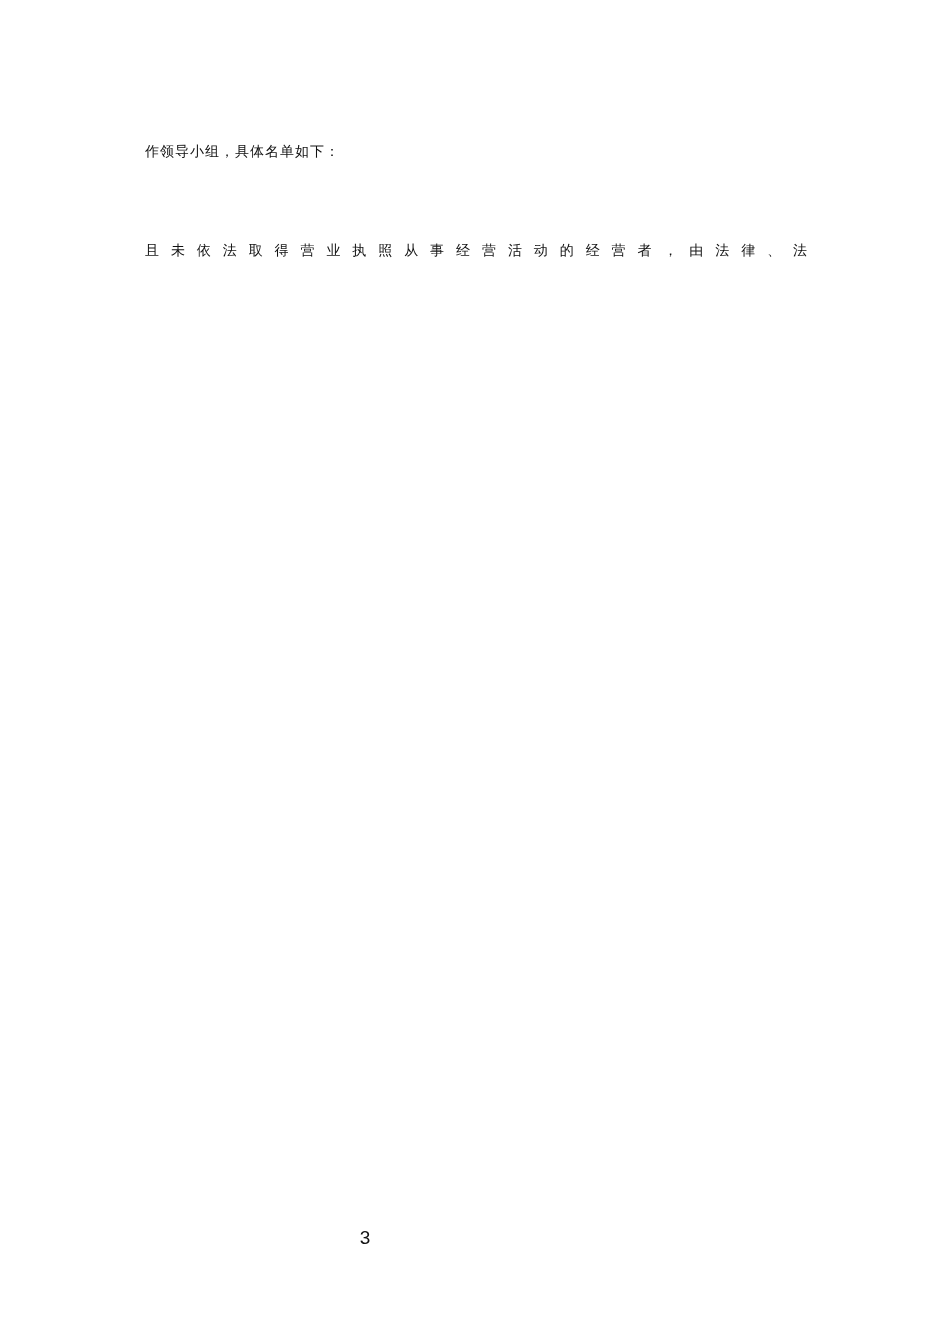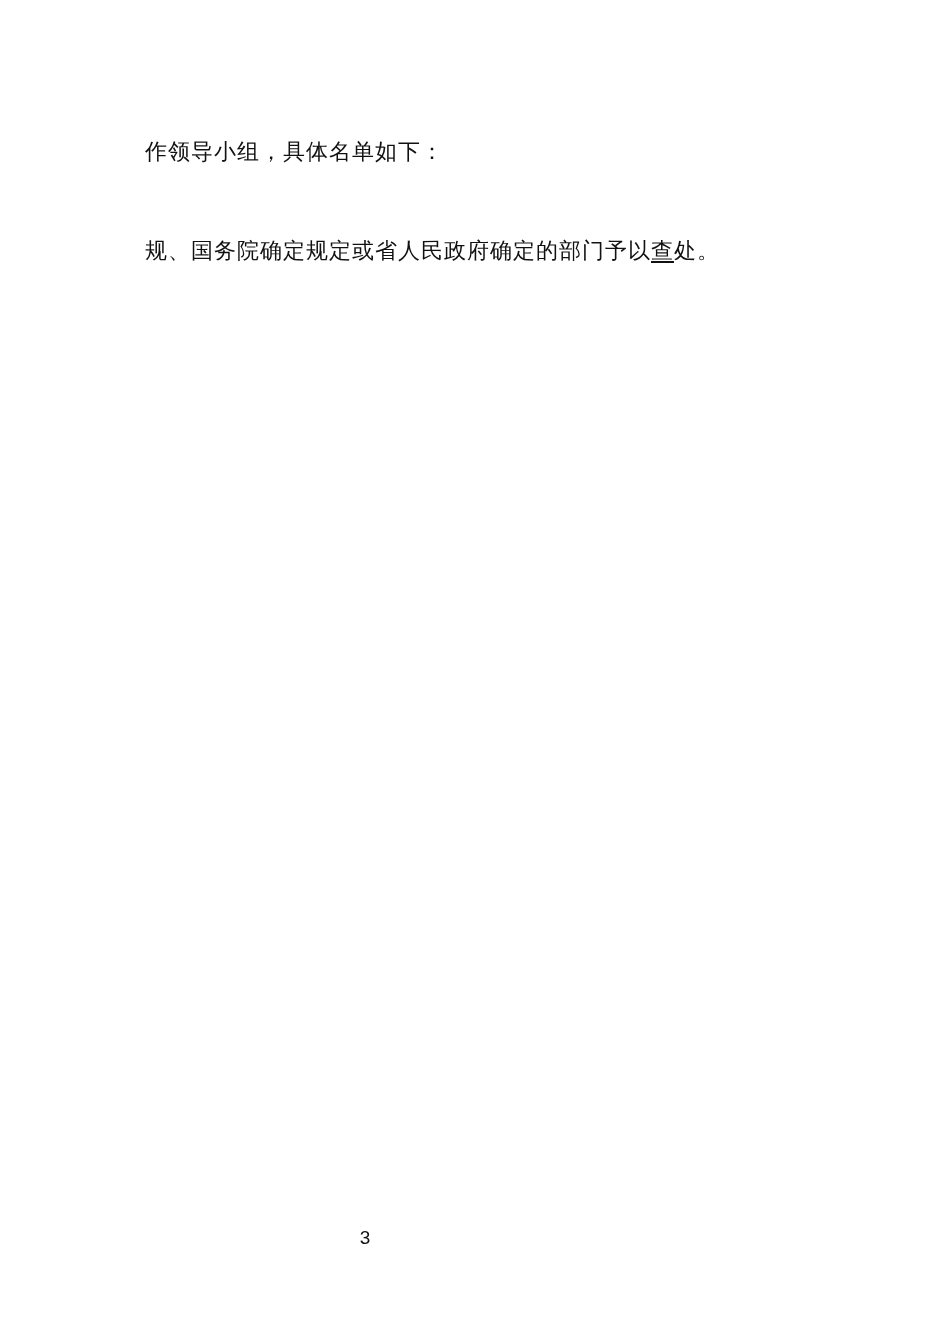--- a/index.html
+++ b/index.html
@@ -18,21 +18,21 @@
   .doc-body {
     position: absolute;
     left: 145px;
     top: 102px;
     width: 663px;
   }
 
   .line {
     height: 99px;
     line-height: 99px;
-    font-size: 22px;
+    font-size: 14px;
     letter-spacing: 1px;
     white-space: nowrap;
     color: #111111;
   }
 
   
   .line.just {
     white-space: normal;
     text-align: justify;
     text-align-last: justify;
@@ -66,20 +66,20 @@
 
   <div class="doc-body">
 
     <div>
       <div class="line">作领导小组，具体名单如下：</div>
     </div>
 
 
 
     <div>
-      <div class="line"><span>规、国务院确定规定或省人民政府确定的部门予以</span><span class="ul">查</span><span>处。</span></div>
+      <div class="line just">且未依法取得营业执照从事经营活动的经营者，由法律、法</div>
     </div>
 
   </div>
 
   <div class="pagenum">3</div>
 
 </div>
 
 </body></html>

